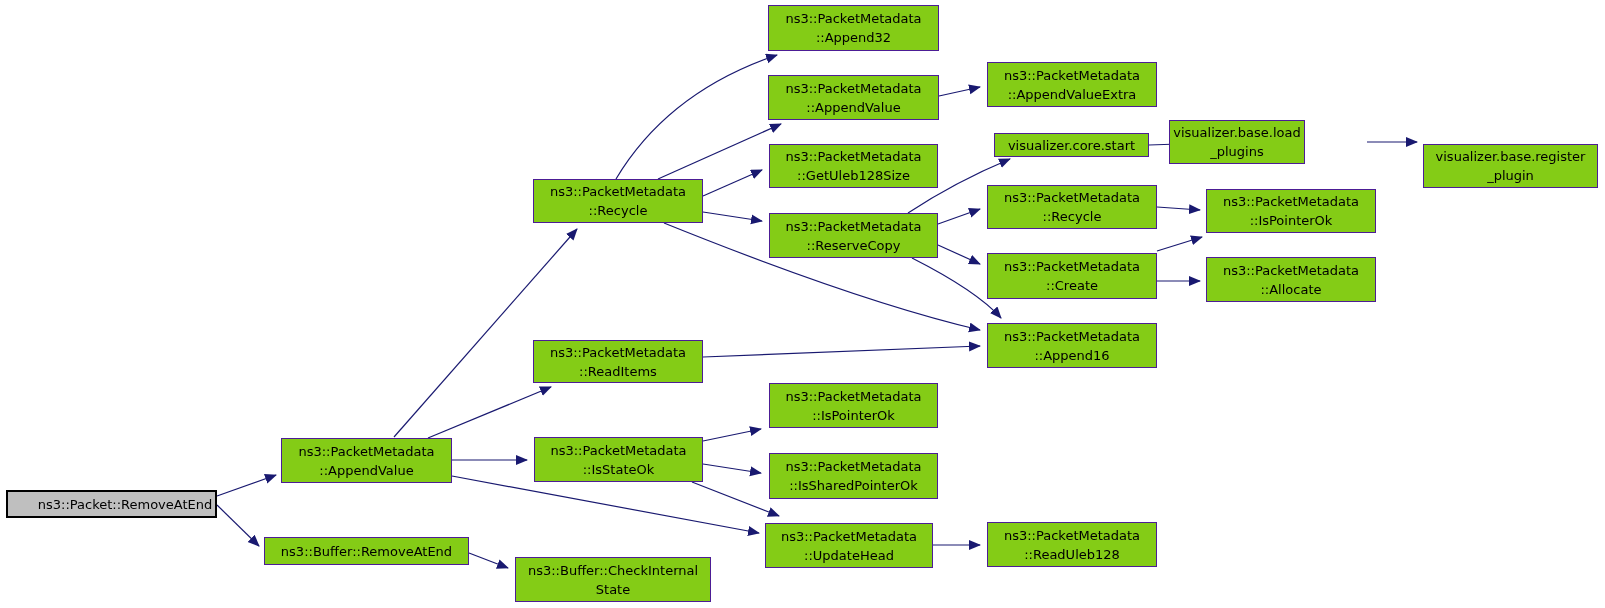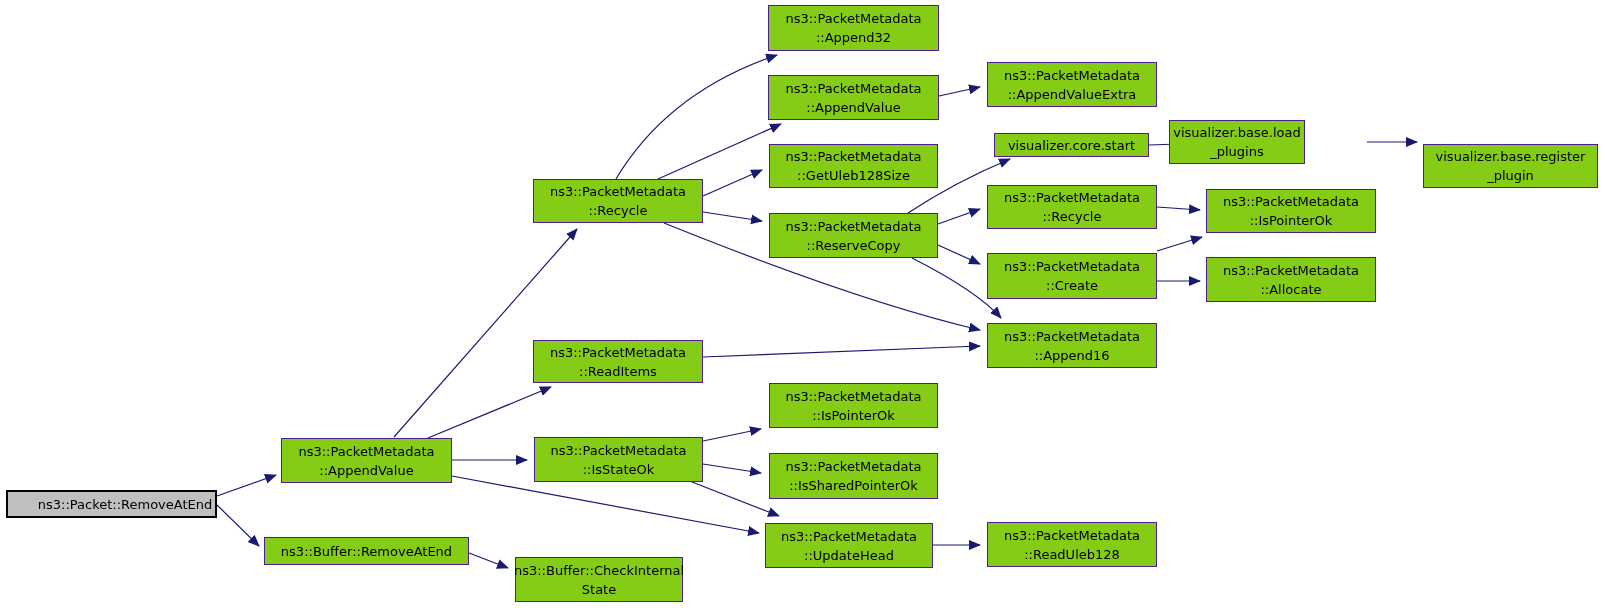--- a/index.html
+++ b/index.html
@@ -93,21 +93,21 @@
         <div>::Recycle</div>
       </div>
       <div class="node" style="left: 533px; top: 340px; width: 170px; height: 43px;">
         <div>ns3::PacketMetadata</div>
         <div>::ReadItems</div>
       </div>
       <div class="node" style="left: 534px; top: 437px; width: 169px; height: 45px;">
         <div>ns3::PacketMetadata</div>
         <div>::IsStateOk</div>
       </div>
-      <div class="node" style="left: 515px; top: 557px; width: 168px; height: 45px;">
+      <div class="node" style="left: 515px; top: 557px; width: 196px; height: 45px;">
         <div>ns3::Buffer::CheckInternal</div>
         <div>State</div>
       </div>
       <div class="node" style="left: 768px; top: 5px; width: 171px; height: 46px;">
         <div>ns3::PacketMetadata</div>
         <div>::Append32</div>
       </div>
       <div class="node" style="left: 768px; top: 75px; width: 171px; height: 45px;">
         <div>ns3::PacketMetadata</div>
         <div>::AppendValue</div>

